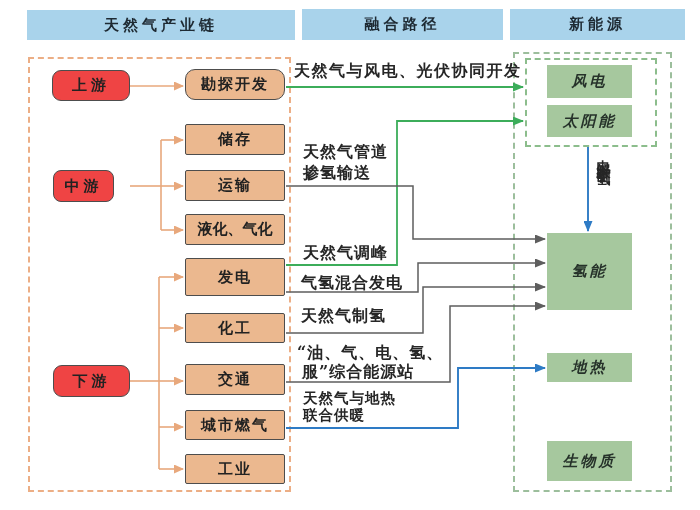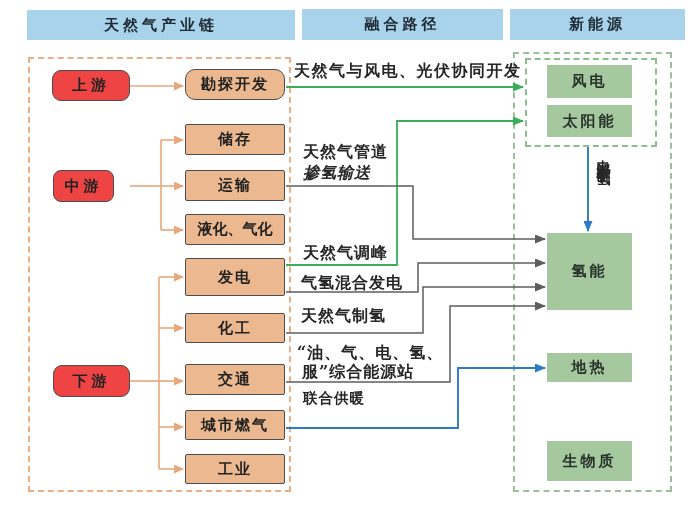--- a/index.html
+++ b/index.html
@@ -20,21 +20,21 @@
     display:flex;align-items:center;justify-content:center;font-size:15px;font-weight:600;
     letter-spacing:4px;color:#222;box-sizing:border-box;
   }
   .node{
     position:absolute;background:#EBB88F;border:1.4px solid #4D4D4D;border-radius:2px;
     display:flex;align-items:center;justify-content:center;font-size:15px;font-weight:600;
     letter-spacing:2px;color:#222;box-sizing:border-box;
   }
   .enode{
     position:absolute;background:#A6C89E;display:flex;align-items:center;justify-content:center;
-    font-size:15px;font-weight:600;letter-spacing:3px;color:#26322a;box-sizing:border-box;
+    font-size:15px;font-weight:600;letter-spacing:3px;color:#26322a;box-sizing:border-box;font-style:italic;
   }
   .plabel{
     position:absolute;font-size:16px;font-weight:600;color:#262626;line-height:20px;
     white-space:nowrap;letter-spacing:1px;
   }
   .vlabel{
     position:absolute;writing-mode:vertical-rl;text-orientation:upright;
     font-size:14px;font-weight:600;color:#262626;letter-spacing:3px;
   }
   svg.connectors{position:absolute;left:0;top:0;pointer-events:none;}
@@ -119,33 +119,34 @@
   <div class="enode" style="left:547px;top:65px;width:85px;height:33px;">风电</div>
   <div class="enode" style="left:547px;top:105px;width:85px;height:32px;">太阳能</div>
   <div class="enode" style="left:547px;top:233px;width:85px;height:77px;">氢能</div>
   <div class="enode" style="left:547px;top:353px;width:85px;height:29px;">地热</div>
   <div class="enode" style="left:547px;top:441px;width:85px;height:40px;">生物质</div>
 
   <div class="plabel" style="left:294px;top:61px;letter-spacing:1.5px;">天然气与风电、光伏协同开发</div>
 
   <div class="plabel" style="left:303px;top:141px;line-height:21px;">
     <span style="display:block;">天然气管道</span>
-    <span style="display:block;font-style:italic;">掺氢输送</span>
+    <span style="display:block;">掺氢输送</span>
   </div>
 
   <div class="plabel" style="left:303px;top:243px;">天然气调峰</div>
 
   <div class="plabel" style="left:301px;top:273px;">气氢混合发电</div>
 
   <div class="plabel" style="left:301px;top:306px;">天然气制氢</div>
 
   <div class="plabel" style="left:297px;top:343px;line-height:19px;">
     <span style="display:block;">“油、气、电、氢、</span>
     <span style="display:block;margin-left:5px;">服”综合能源站</span>
   </div>
 
   <div class="plabel" style="left:303px;top:389px;line-height:17px;font-size:14.5px;">
+    <span style="display:block;">天然气与地热</span>
     <span style="display:block;">联合供暖</span>
   </div>
 
   <div class="vlabel" style="left:595px;top:149px;height:84px;">电解水制氢</div>
 
 </div>
 
 </body></html>

